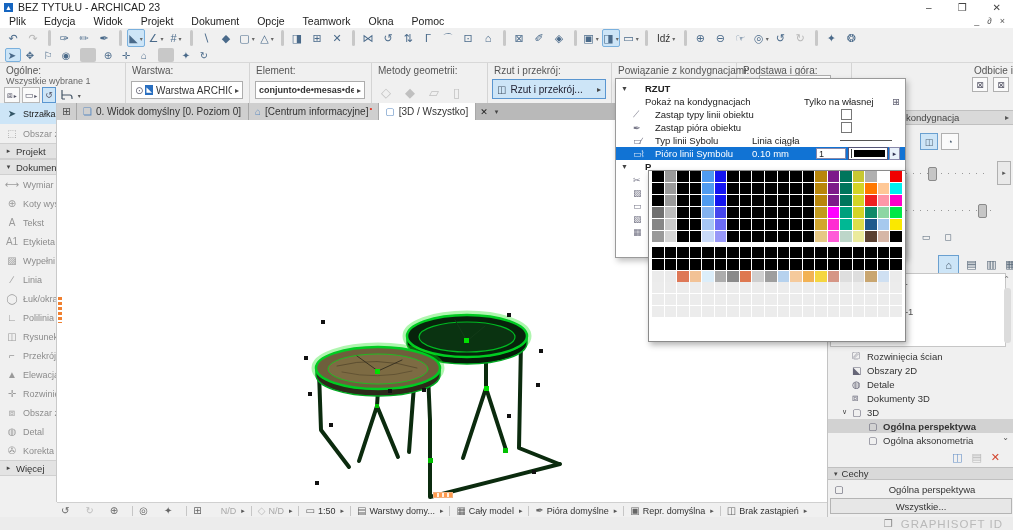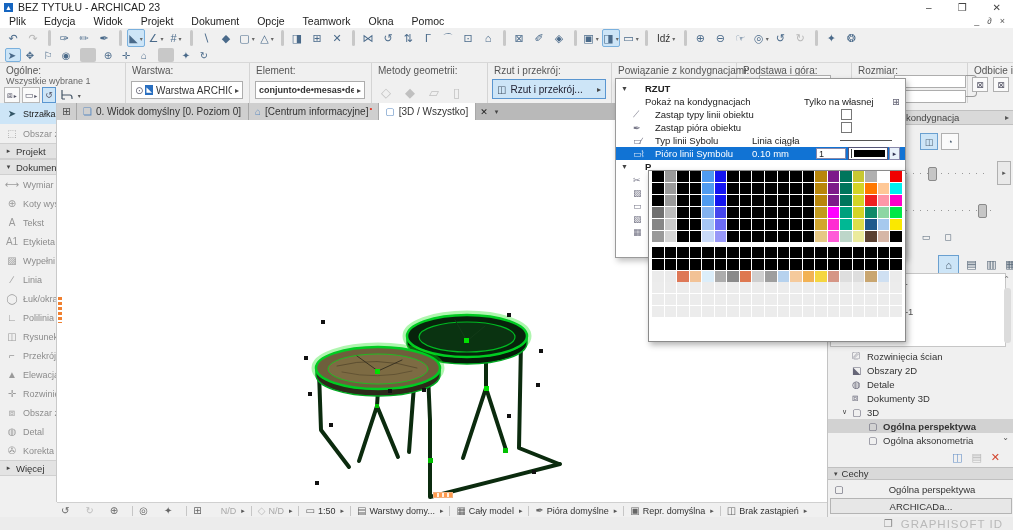--- a/index.html
+++ b/index.html
@@ -446,26 +446,20 @@
         <span class="ib-arrow">▸</span>
       </div>
     </div>
     <div class="ib-sec" style="left:612px;width:125px;">
       <span class="ib-lbl">Powiązanie z kondygnacjami:</span>
     </div>
     <div class="ib-sec" style="left:737px;width:115px;">
       <span class="ib-lbl">Podstawa i góra:</span>
       <span class="sz-field" style="left:22px;top:12px;"></span>
     </div>
-    <div class="ib-sec" style="left:852px;width:116px;">
-      <span class="ib-lbl">Rozmiar:</span>
-      <span class="sz-field" style="left:42px;top:12px;"></span>
-      <span class="sz-field" style="left:42px;top:27px;"></span>
-      <span class="chain"></span>
-    </div>
     <div class="ib-sec" style="left:968px;width:45px;border-right:none;">
       <span class="ib-lbl">Odbicie i o</span>
       <span style="position:absolute;left:4px;top:14px;">
         <span class="mir-btn">⊠</span>
         <span class="mir-btn">⊠</span>
       </span>
     </div>
   </div>
 
   <div id="tabbar">
@@ -730,21 +724,21 @@
     </div>
     <div id="rp-cechy-hdr">
       <span class="caret">▾</span>
       <span>Cechy</span>
     </div>
     <div id="rp-cechy-row">
       <span class="ic">▢</span>
       <span class="val">Ogólna perspektywa</span>
     </div>
     <div id="rp-settings-btn">
-      <span>ARCHICADa...</span>
+      <span>Wszystkie...</span>
     </div>
   </div>
 
   <div id="floatpanel">
     <div class="fp-row hdr" style="margin-top:3px;">
       <span class="fp-caret">▼</span>
         <span class="fp-ind"></span>
         <span>RZUT</span>
     </div>
     <div class="fp-row">

